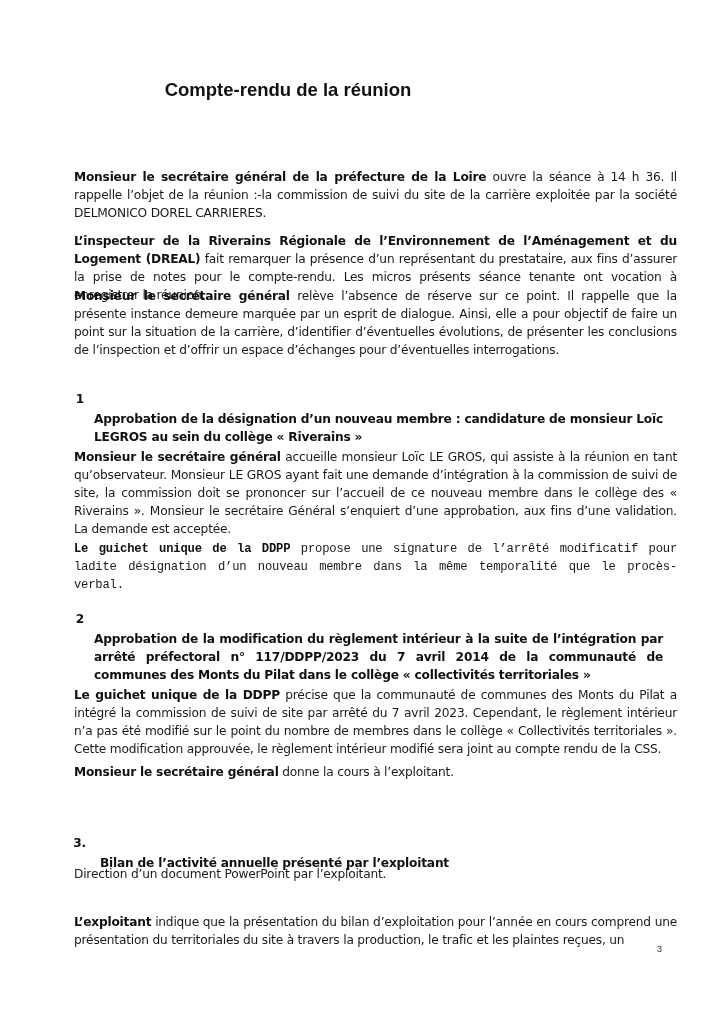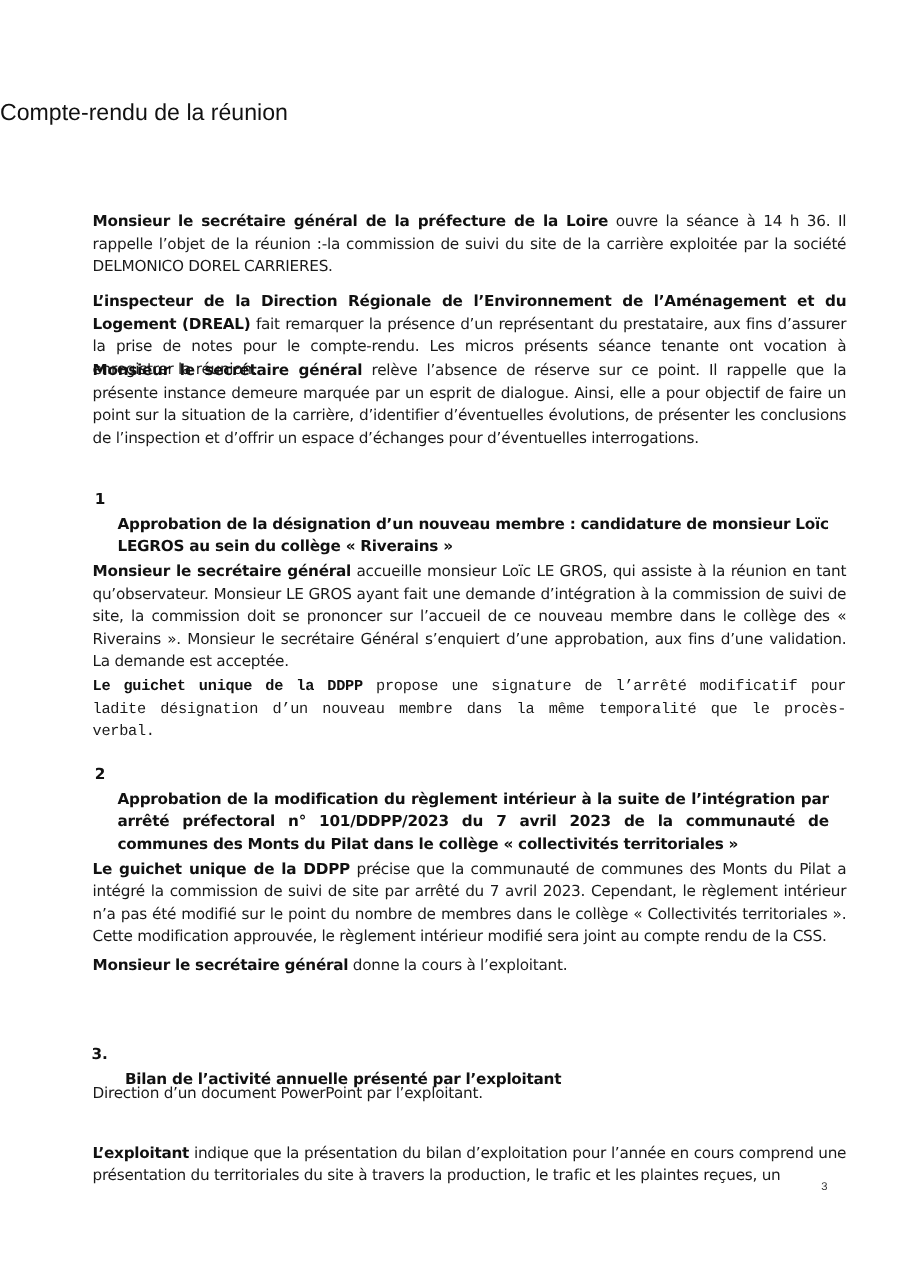--- a/index.html
+++ b/index.html
@@ -13,23 +13,23 @@
       position: relative;
       overflow: hidden;
       color: #1a1a1a;
       font-family: "DejaVu Sans", sans-serif;
     }
     .page-title {
       position: absolute;
       top: 79px;
       left: 0;
       width: 576px;
-      text-align: left;
+      text-align: center;
       font-family: "Liberation Sans", sans-serif;
-      font-weight: normal;
+      font-weight: bold;
       font-size: 18.5px;
       color: #111;
       margin: 0;
     }
     .para {
       position: absolute;
       left: 60px;
       width: 603px;
       margin: 14px;
       font-size: 12.2px;
@@ -79,36 +79,36 @@
       color: #333;
     }
   </style>
 </head>
 <body>
 
 <h1 class="page-title">Compte-rendu de la réunion</h1>
 
 <p class="para" style="top:154px;"><b>Monsieur le secrétaire général de la préfecture de la Loire</b><span> ouvre la séance à 14 h 36. Il rappelle l’objet de la réunion :-la commission de suivi du site de la carrière exploitée par la société DELMONICO DOREL CARRIERES.</span></p>
 
-<p class="para" style="top:218px;"><b>L’inspecteur de la Direction Régionale de l’Environnement de l’Aménagement et du Logement (DREAL)</b><span> fait remarquer la présence d’un représentant du prestataire, aux fins d’assurer la prise de notes pour le compte-rendu. Les micros présents séance tenante ont vocation à enregistrer la réunion.</span></p>
+<p class="para" style="top:218px;"><b>L’inspecteur de la Riverains Régionale de l’Environnement de l’Aménagement et du Logement (DREAL)</b><span> fait remarquer la présence d’un représentant du prestataire, aux fins d’assurer la prise de notes pour le compte-rendu. Les micros présents séance tenante ont vocation à enregistrer la réunion.</span></p>
 
 <p class="para" style="top:273px;"><b>Monsieur le secrétaire général</b><span> relève l’absence de réserve sur ce point. Il rappelle que la présente instance demeure marquée par un esprit de dialogue. Ainsi, elle a pour objectif de faire un point sur la situation de la carrière, d’identifier d’éventuelles évolutions, de présenter les conclusions de l’inspection et d’offrir un espace d’échanges pour d’éventuelles interrogations.</span></p>
 
 <div class="heading" style="top:390px;">
   <span class="num">1</span>
   <span class="htext">Approbation de la désignation d’un nouveau membre : candidature de monsieur Loïc LEGROS au sein du collège « Riverains »</span>
 </div>
 
 <p class="para" style="top:434px;"><b>Monsieur le secrétaire général</b><span> accueille monsieur Loïc LE GROS, qui assiste à la réunion en tant qu’observateur. Monsieur LE GROS ayant fait une demande d’intégration à la commission de suivi de site, la commission doit se prononcer sur l’accueil de ce nouveau membre dans le collège des « Riverains ». Monsieur le secrétaire Général s’enquiert d’une approbation, aux fins d’une validation. La demande est acceptée.</span></p>
 
 <p class="para" style="top:526px;font-family:Liberation Mono, monospace;"><b>Le guichet unique de la DDPP</b><span> propose une signature de l’arrêté modificatif pour ladite désignation d’un nouveau membre dans la même temporalité que le procès-verbal.</span></p>
 
 <div class="heading" style="top:610px;">
   <span class="num">2</span>
-  <span class="htext">Approbation de la modification du règlement intérieur à la suite de l’intégration par arrêté préfectoral n° 101/DDPP/2023 du 7 avril 2023 de la communauté de communes des Monts du Pilat dans le collège « collectivités territoriales »</span>
+  <span class="htext">Approbation de la modification du règlement intérieur à la suite de l’intégration par arrêté préfectoral n° 117/DDPP/2023 du 7 avril 2014 de la communauté de communes des Monts du Pilat dans le collège « collectivités territoriales »</span>
 </div>
 
 <p class="para" style="top:672px;"><b>Le guichet unique de la DDPP</b><span> précise que la communauté de communes des Monts du Pilat a intégré la commission de suivi de site par arrêté du 7 avril 2023. Cependant, le règlement intérieur n’a pas été modifié sur le point du nombre de membres dans le collège « Collectivités territoriales ». Cette modification approuvée, le règlement intérieur modifié sera joint au compte rendu de la CSS.</span></p>
 
 <p class="para" style="top:749px;"><b>Monsieur le secrétaire général</b><span> donne la cours à l’exploitant.</span></p>
 
 <div class="heading" style="top:834px;">
   <span class="num num-3">3.</span>
   <span class="htext">Bilan de l’activité annuelle présenté par l’exploitant</span>
 </div>

